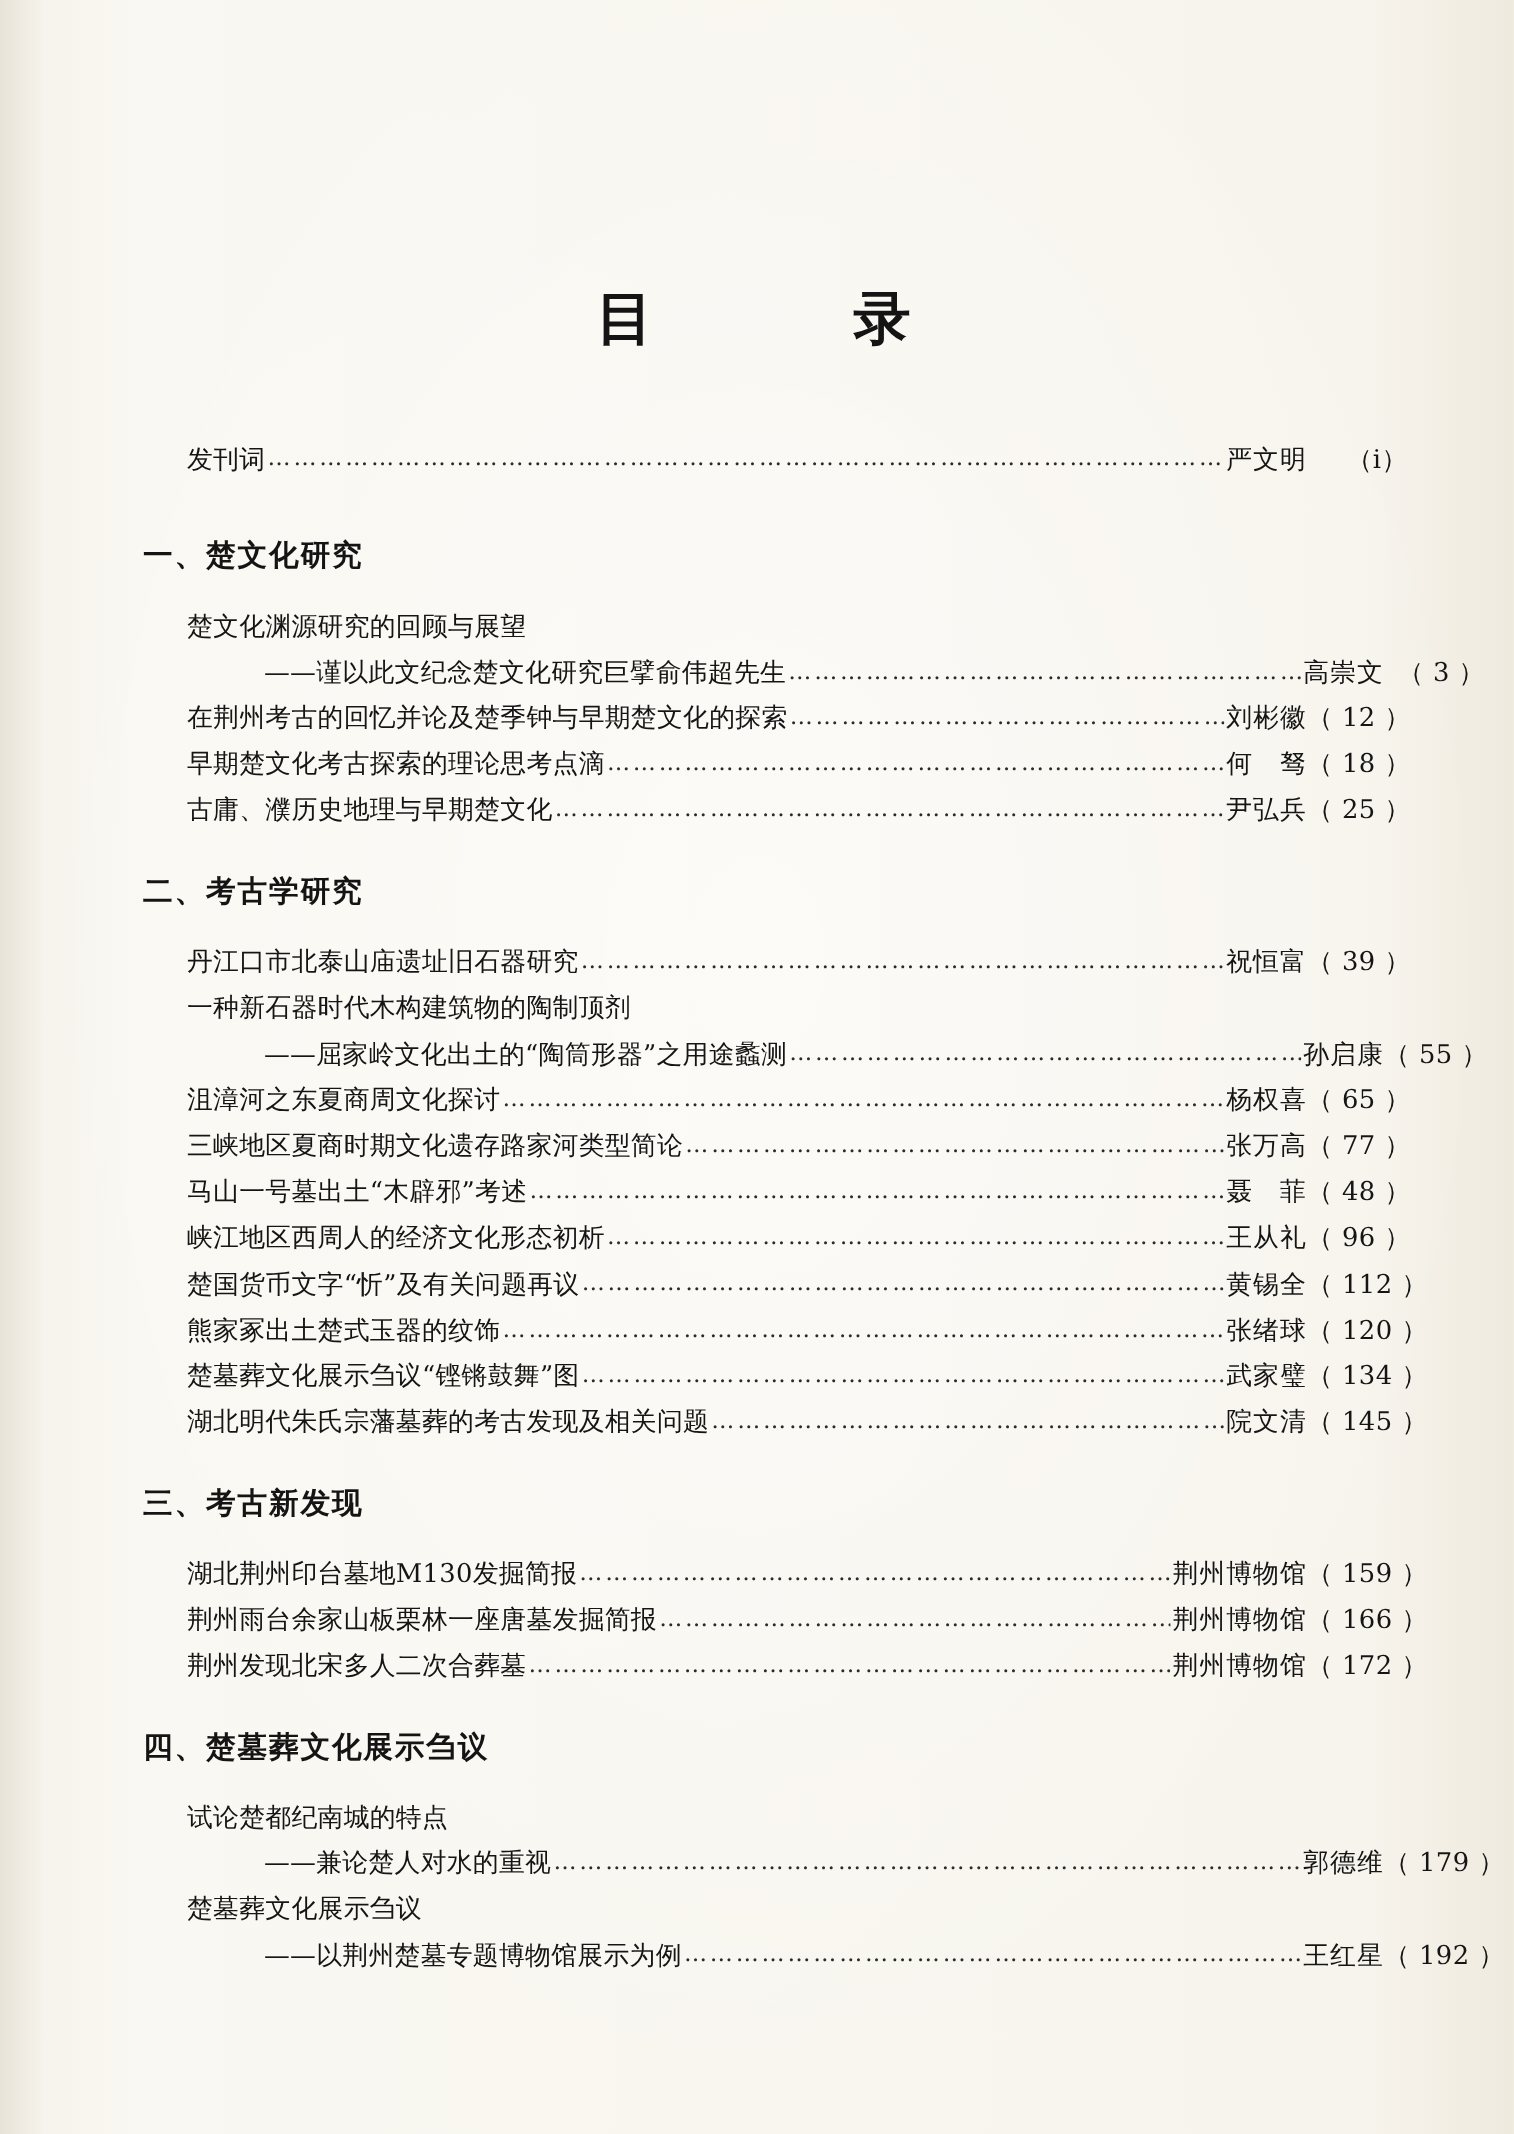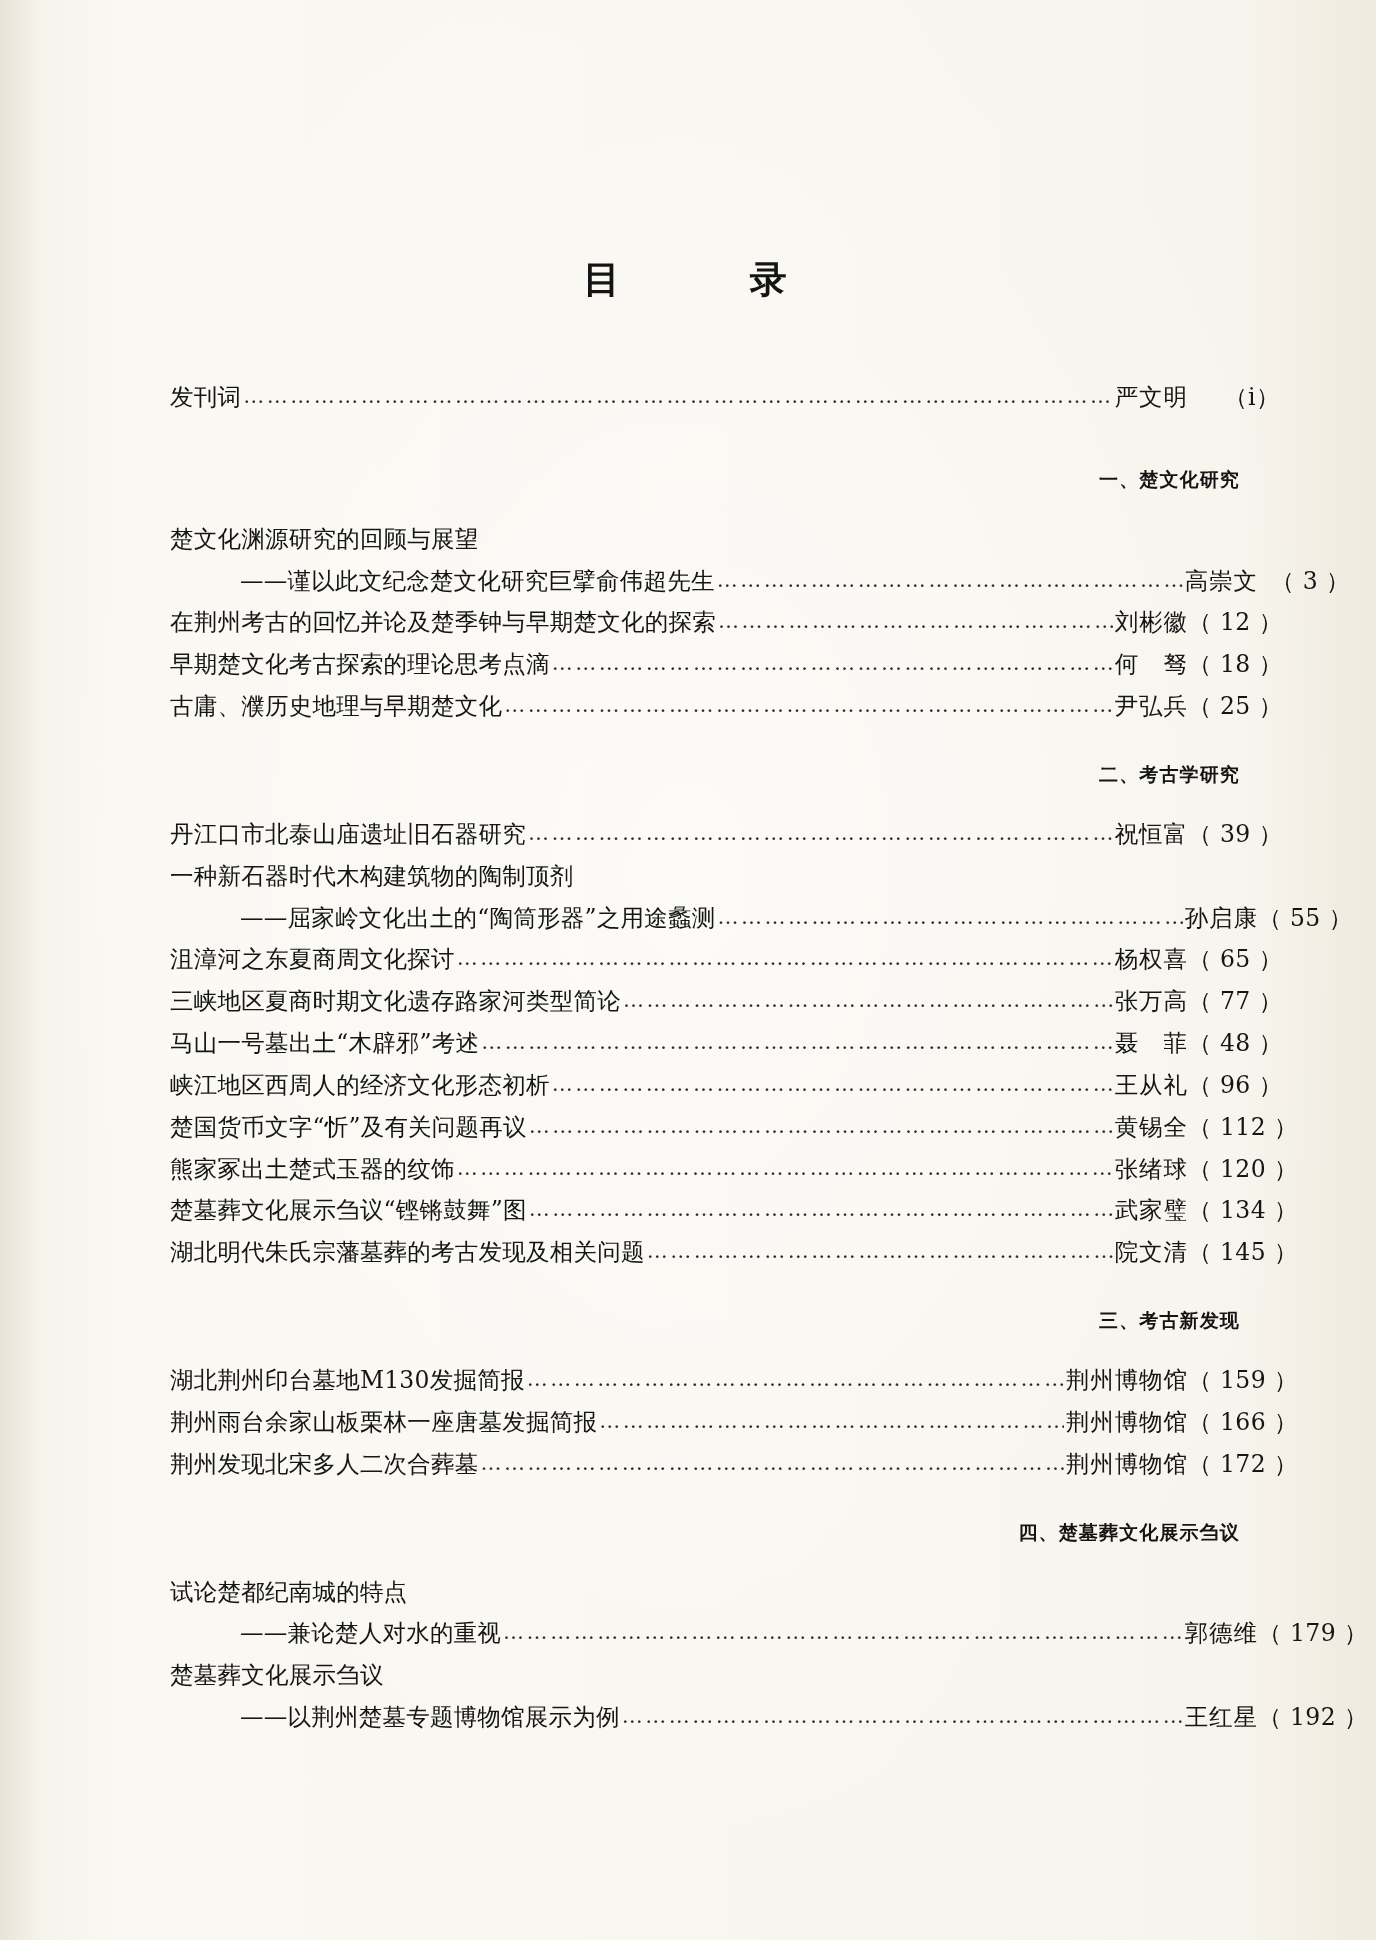--- a/index.html
+++ b/index.html
@@ -28,31 +28,31 @@
     pointer-events: none;
   }
   .content {
     position: absolute;
     left: 130px;
     top: 255px;
     width: 1110px;
   }
   .toc-title {
     text-align: center;
-    font-size: 37px;
+    font-size: 52px;
     font-weight: bold;
     letter-spacing: 0.5em;
     padding-left: 0.5em;
     margin: 0 0 72px 0;
     font-family: "DejaVu Serif", "Liberation Serif", serif;
     color: #141414;
   }
   .section-heading {
-    text-align: right;
-    font-size: 19px;
+    text-align: left;
+    font-size: 27px;
     font-weight: bold;
     margin: 34px 0 26px 0;
     letter-spacing: 0.06em;
     color: #141414;
   }
   .entry {
     position: relative;
     font-size: 23.5px;
     line-height: 1.78;
     color: #151515;

